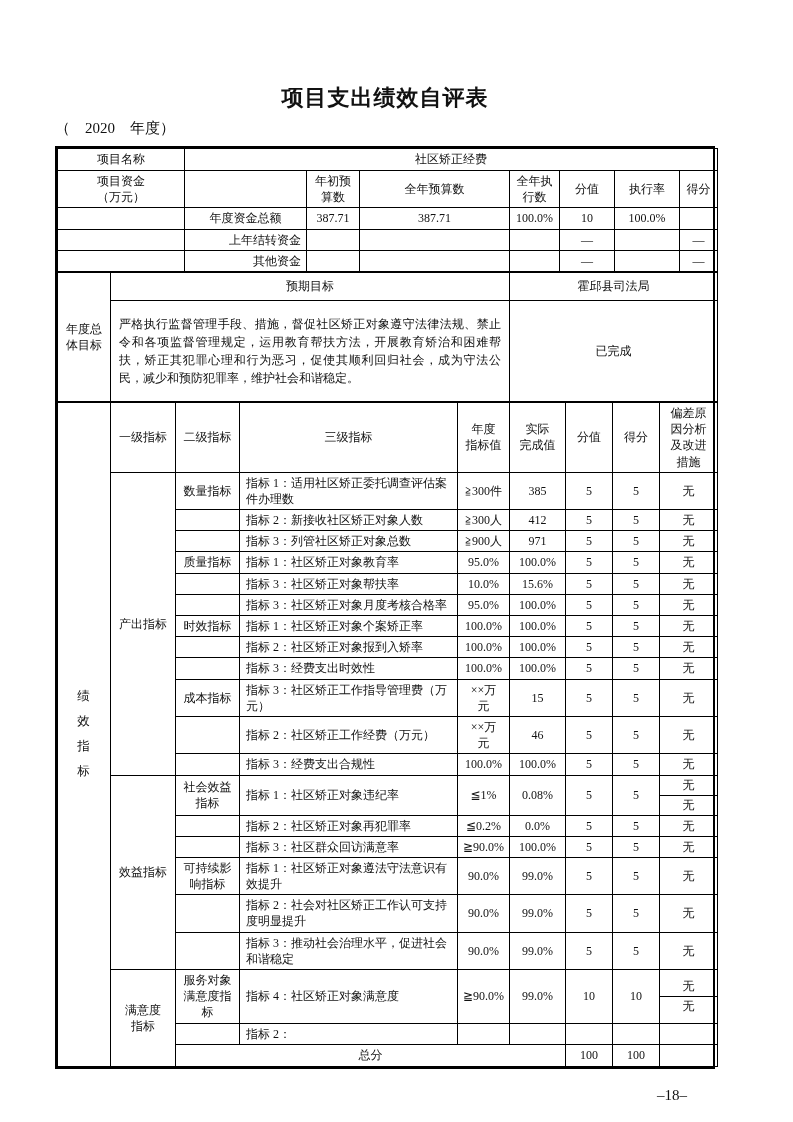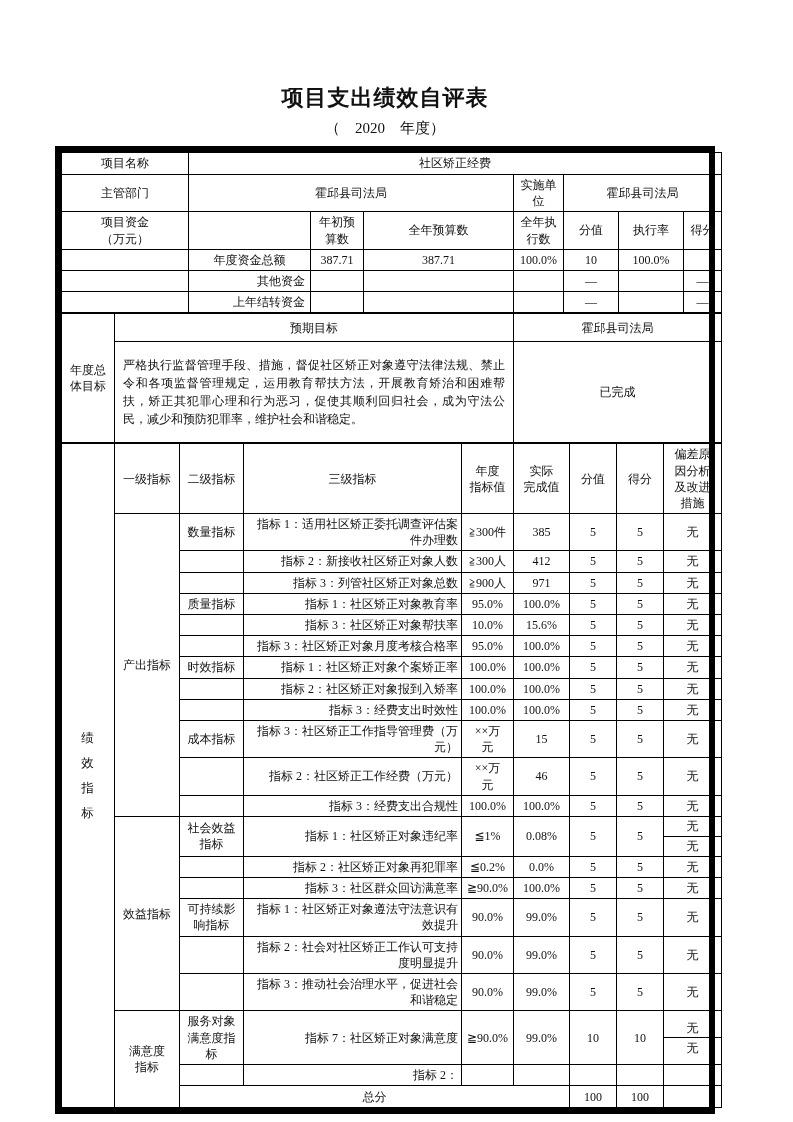--- a/index.html
+++ b/index.html
@@ -1,24 +1,24 @@
 <!DOCTYPE html>
 <html><head>
 <meta charset="utf-8">
 <style>
   html,body{margin:0;padding:0;background:#ffffff;}
   body{font-family:"Liberation Serif","DejaVu Serif",serif;color:#111;}
   .page{width:793px;height:1122px;margin:7px auto;background:#fff;box-sizing:border-box;padding-top:76px;}
   .content{width:660px;margin-left:55px;}
   .doc-title{text-align:center;font-size:22px;font-weight:bold;font-family:"Liberation Sans","DejaVu Sans",sans-serif;letter-spacing:1px;}
-  .doc-subtitle{text-align:center;font-size:15px;margin-top:6px;margin-bottom:8px;}
-  .table-wrap{border:6px solid #000000;}
+  .doc-subtitle{text-align:left;font-size:15px;margin-top:6px;margin-bottom:8px;}
+  .table-wrap{border:2px solid #000000;}
   table{width:100%;border-collapse:collapse;table-layout:fixed;font-size:12px;}
   td{border:1px solid #000;text-align:center;vertical-align:middle;padding:2px 3px;line-height:1.35;word-break:break-all;}
-  td.tl{text-align:right;padding-left:6px;}
+  td.tl{text-align:left;padding-left:6px;}
   td.tr-al{text-align:right;padding-right:5px;}
   td.pre,div.pre{white-space:pre-line;}
   td.goal{text-align:justify;padding:14px 8px;line-height:1.5;}
   td.vert{white-space:pre-line;line-height:2.0;font-size:12.5px;letter-spacing:1px;}
   td.split-cell{padding:0;}
   .split-top{border-bottom:1px solid #000;}
   .split-top,.split-bottom{min-height:19px;display:flex;align-items:center;justify-content:center;}
   tr.h17{height:17px;} tr.h19{height:19px;} tr.h22{height:22px;} tr.h28{height:28px;}
   tr.h30{height:30px;} tr.h32{height:32px;} tr.h34{height:34px;} tr.h40{height:40px;}
   tr.h44{height:44px;} tr.h68{height:68px;} tr.h70{height:70px;}
@@ -43,27 +43,20 @@
           <col style="width:50px">
             <col style="width:55px">
             <col style="width:65px">
             <col style="width:38px">
         </colgroup>
         <tbody>
             <tr class="h22">
           <td>项目名称</td>
           <td colspan="7">社区矫正经费</td>
         </tr>
-        <tr class="h30">
-          <td>主管部门</td>
-          <td colspan="3">霍邱县司法局</td>
-          <td class="pre">实施单
-位</td>
-          <td colspan="3">霍邱县司法局</td>
-        </tr>
         <tr class="h32">
           <td class="pre">项目资金
 （万元）</td>
           <td></td>
           <td class="pre">年初预
 算数</td>
           <td>全年预算数</td>
           <td class="pre">全年执
 行数</td>
           <td>分值</td>
@@ -75,31 +68,31 @@
           <td>年度资金总额</td>
           <td>387.71</td>
           <td>387.71</td>
           <td>100.0%</td>
           <td>10</td>
           <td>100.0%</td>
           <td></td>
         </tr>
         <tr class="h17">
           <td></td>
+          <td class="tr-al">上年结转资金</td>
+          <td></td>
+          <td></td>
+          <td></td>
+          <td>—</td>
+          <td></td>
+          <td>—</td>
+        </tr>
+        <tr class="h17">
+          <td></td>
           <td class="tr-al">其他资金</td>
-          <td></td>
-          <td></td>
-          <td></td>
-          <td>—</td>
-          <td></td>
-          <td>—</td>
-        </tr>
-        <tr class="h17">
-          <td></td>
-          <td class="tr-al">上年结转资金</td>
           <td></td>
           <td></td>
           <td></td>
           <td>—</td>
           <td></td>
           <td>—</td>
         </tr>
       </tbody>
         </table>
 
@@ -328,21 +321,21 @@
           <td>5</td>
           <td>无</td>
         </tr>
 
         <tr class="h44">
           <td rowspan="3" class="pre">满意度
 指标</td>
           <td class="pre">服务对象
 满意度指
 标</td>
-          <td class="tl">指标 7：社区矫正对象满意度</td>
+          <td class="tl">指标 4：社区矫正对象满意度</td>
           <td class="pre">≧90.0%</td>
           <td>99.0%</td>
           <td>10</td>
           <td>10</td>
           <td class="split-cell">
             <div class="split-top">无</div>
             <div class="split-bottom">无</div>
           </td>
         </tr>
         <tr class="h19">

